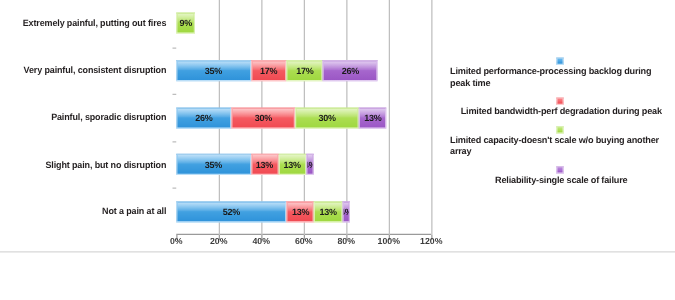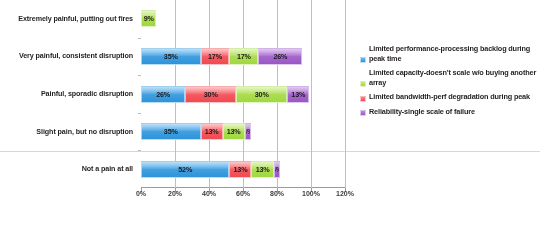--- a/index.html
+++ b/index.html
@@ -11,21 +11,21 @@
     width: 540px;
     height: 214px;
     overflow: hidden;
     font-family: "Liberation Sans", sans-serif;
     position: relative;
   }
   #chart-root {
     position: absolute;
     left: 0; top: 0;
     width: 540px;
-    height: 152px;
+    height: 202px;
     box-sizing: border-box;
     border-bottom: 1px solid #d8d8d8;
     background: #ffffff;
   }
 
   
   .cat-labels {
     position: absolute;
     left: 0;
     top: 0;
@@ -138,22 +138,23 @@
 
   
   .legend {
     position: absolute;
     left: 360px;
     top: 44px;
     width: 178px;
   }
   .legend-item {
     display: flex;
-    align-items: flex-end;
+    align-items: center;
     margin-bottom: 5px;
+    flex-direction: column;
   }
   .legend-swatch {
     flex: 0 0 auto;
     width: 6px;
     height: 6px;
     margin-top: 2px;
     margin-right: 3px;
     box-sizing: border-box;
     border: 1px solid rgba(255,255,255,0.6);
   }
@@ -214,26 +215,26 @@
       <div class="minor-tick" style="top: 150.4px;"></div>
       <div class="bar-row" style="top: 160.7px;"><div class="seg s0" style="width: 88.4px;"><span class="seg-label">52%</span></div><div class="seg s1" style="width: 22.1px;"><span class="seg-label">13%</span></div><div class="seg s2" style="width: 22.1px;"><span class="seg-label">13%</span></div><div class="seg s3" style="width: 6.8px;"><span class="seg-label">4%</span></div></div>
     </div>
 
   <div class="legend">
       <div class="legend-item">
         <span class="legend-swatch s0"></span>
         <span class="legend-text">Limited performance-processing backlog during peak time</span>
       </div>
       <div class="legend-item">
+        <span class="legend-swatch s1"></span>
+        <span class="legend-text">Limited bandwidth-perf degradation during peak</span>
+      </div>
+      <div class="legend-item">
         <span class="legend-swatch s2"></span>
         <span class="legend-text">Limited capacity-doesn't scale w/o buying another array</span>
       </div>
       <div class="legend-item">
-        <span class="legend-swatch s1"></span>
-        <span class="legend-text">Limited bandwidth-perf degradation during peak</span>
-      </div>
-      <div class="legend-item">
         <span class="legend-swatch s3"></span>
         <span class="legend-text">Reliability-single scale of failure</span>
       </div>
     </div>
 
 </div>
 
 </body></html>

